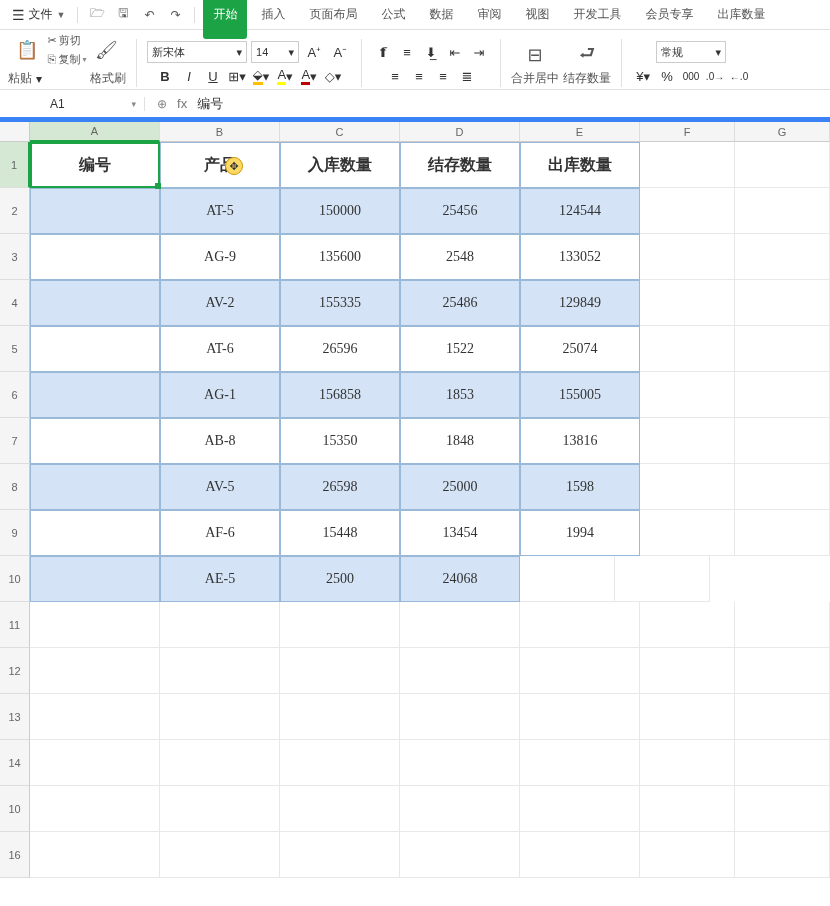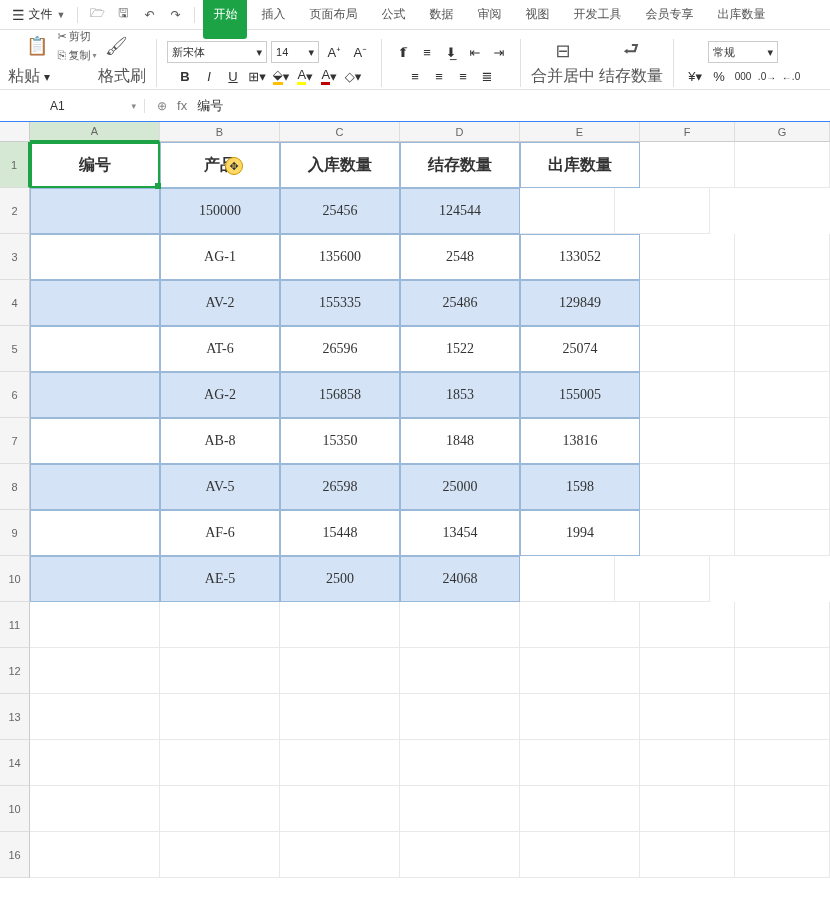--- a/index.html
+++ b/index.html
@@ -20,25 +20,25 @@
 .tool-group { display: flex; flex-direction: column; align-items: center; gap: 2px; }
 .tool-row { display: flex; align-items: center; gap: 4px; }
 .tool-btn { display: flex; align-items: center; gap: 2px; padding: 1px 3px; color: #555; font-size: 11px; }
 .tool-btn .chev { font-size: 8px; color: #888; }
 .lg-icon { width: 26px; height: 30px; display: flex; flex-direction: column; align-items: center; justify-content: center; font-size: 18px; color: #555; }
 .sep { width: 1px; height: 48px; background: #e0e0e0; margin: 0 4px; }
 .font-select { width: 100px; height: 22px; border: 1px solid #ccc; padding: 0 4px; font-size: 11px; display: flex; align-items: center; justify-content: space-between; }
 .size-select { width: 48px; height: 22px; border: 1px solid #ccc; padding: 0 4px; font-size: 11px; display: flex; align-items: center; justify-content: space-between; }
 .fmt-row { display: flex; gap: 2px; align-items: center; }
 .fmt-btn { width: 22px; height: 22px; display: flex; align-items: center; justify-content: center; font-size: 13px; }
-.label-under { font-size: 16px; color: #555; }
+.label-under { font-size: 12px; color: #555; }
 .numfmt { width: 70px; height: 22px; border: 1px solid #ccc; padding: 0 4px; display: flex; align-items: center; justify-content: space-between; font-size: 11px; }
 
 
-.formula-bar { display: flex; align-items: center; height: 32px; border-bottom: 1px solid #3b82f6; }
+.formula-bar { display: flex; align-items: center; height: 32px; border-bottom: 5px solid #3b82f6; }
 .name-box { width: 145px; border-right: 1px solid #e0e0e0; display: flex; align-items: center; justify-content: space-between; padding: 0 8px 0 50px; font-size: 12px; }
 .name-box .chev { font-size: 9px; color: #888; }
 .fx-area { display: flex; align-items: center; gap: 10px; padding: 0 12px; }
 .fx-icon { color: #777; font-size: 13px; }
 .fx-content { font-size: 13px; }
 .corner { width: 30px; height: 20px; background: #f5f5f5; border-right: 1px solid #ccc; border-bottom: 1px solid #ccc; }
 .col-headers { display: flex; }
 .col-h { height: 20px; background: #f5f5f5; border-right: 1px solid #ddd; border-bottom: 1px solid #ccc; display: flex; align-items: center; justify-content: center; font-size: 11px; color: #666; }
 .col-h.sel { background: #d4e8d4; border-bottom: 2px solid #1ba346; }
 .row-headers { display: flex; flex-direction: column; }
@@ -288,29 +288,30 @@
         <div class="cell cw-F rh-hdr"></div>
         <div class="cell cw-G rh-hdr"></div>
         <div class="active-cell" style="left:0;top:0;width:130px;height:46px">
           <div class="active-handle"></div>
         </div>
         <div class="cursor-icon">✥</div>
       </div>
       <div id="data-rows-container">
           <div class="grid-row blue-row">
             <div class="cell data-cell rh-data cw-A"></div>
+            <div class="cell data-cell rh-data cw-B">AT-5</div>
             <div class="cell data-cell rh-data cw-C">150000</div>
             <div class="cell data-cell rh-data cw-D">25456</div>
             <div class="cell data-cell rh-data cw-E">124544</div>
             <div class="cell rh-data cw-F"></div>
             <div class="cell rh-data cw-G"></div>
           </div>
           <div class="grid-row white-row">
             <div class="cell data-cell rh-data cw-A"></div>
-            <div class="cell data-cell rh-data cw-B">AG-1</div>
+            <div class="cell data-cell rh-data cw-B">AG-9</div>
             <div class="cell data-cell rh-data cw-C">135600</div>
             <div class="cell data-cell rh-data cw-D">2548</div>
             <div class="cell data-cell rh-data cw-E">133052</div>
             <div class="cell rh-data cw-F"></div>
             <div class="cell rh-data cw-G"></div>
           </div>
           <div class="grid-row blue-row">
             <div class="cell data-cell rh-data cw-A"></div>
             <div class="cell data-cell rh-data cw-B">AV-2</div>
             <div class="cell data-cell rh-data cw-C">155335</div>
@@ -323,21 +324,21 @@
             <div class="cell data-cell rh-data cw-A"></div>
             <div class="cell data-cell rh-data cw-B">AT-6</div>
             <div class="cell data-cell rh-data cw-C">26596</div>
             <div class="cell data-cell rh-data cw-D">1522</div>
             <div class="cell data-cell rh-data cw-E">25074</div>
             <div class="cell rh-data cw-F"></div>
             <div class="cell rh-data cw-G"></div>
           </div>
           <div class="grid-row blue-row">
             <div class="cell data-cell rh-data cw-A"></div>
-            <div class="cell data-cell rh-data cw-B">AG-2</div>
+            <div class="cell data-cell rh-data cw-B">AG-1</div>
             <div class="cell data-cell rh-data cw-C">156858</div>
             <div class="cell data-cell rh-data cw-D">1853</div>
             <div class="cell data-cell rh-data cw-E">155005</div>
             <div class="cell rh-data cw-F"></div>
             <div class="cell rh-data cw-G"></div>
           </div>
           <div class="grid-row white-row">
             <div class="cell data-cell rh-data cw-A"></div>
             <div class="cell data-cell rh-data cw-B">AB-8</div>
             <div class="cell data-cell rh-data cw-C">15350</div>

